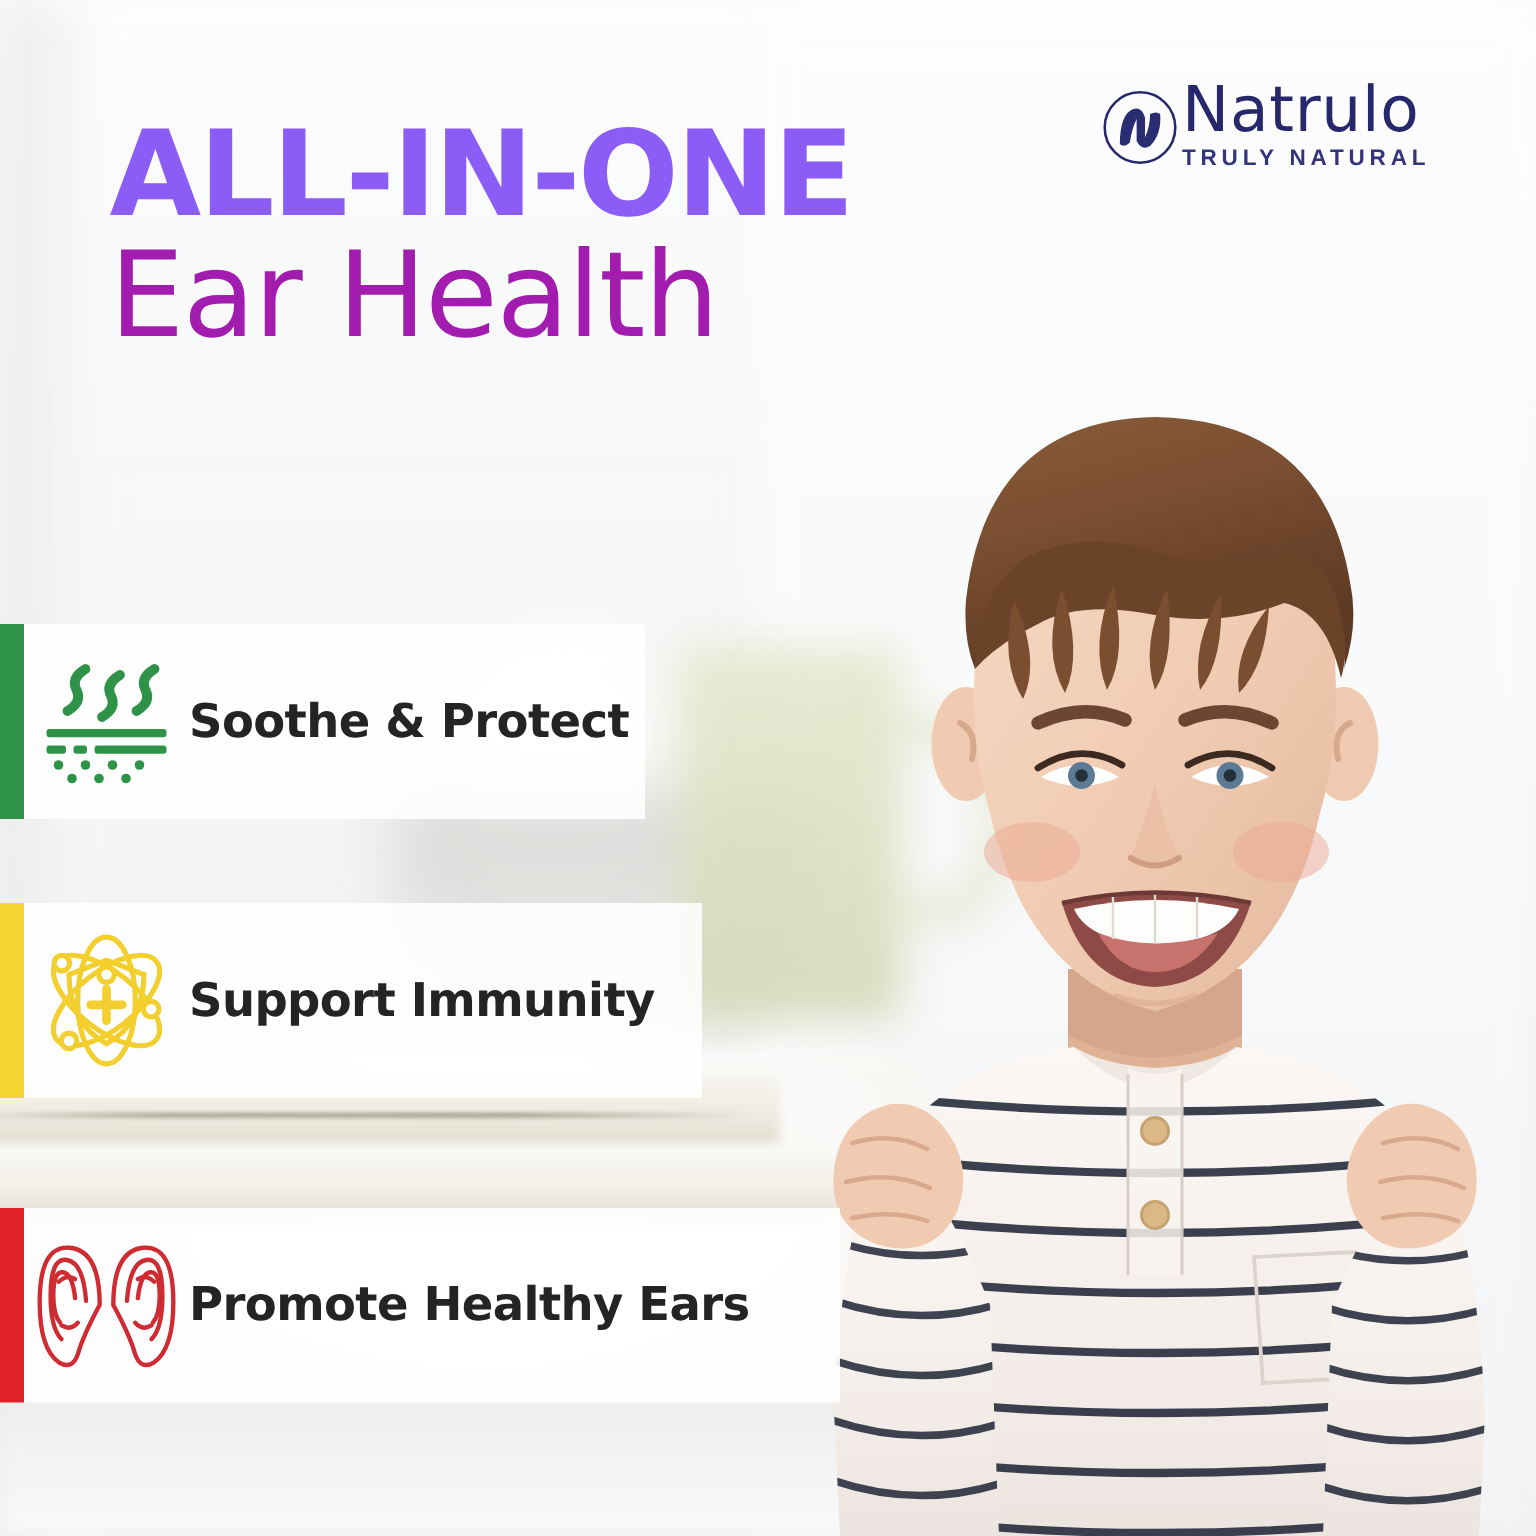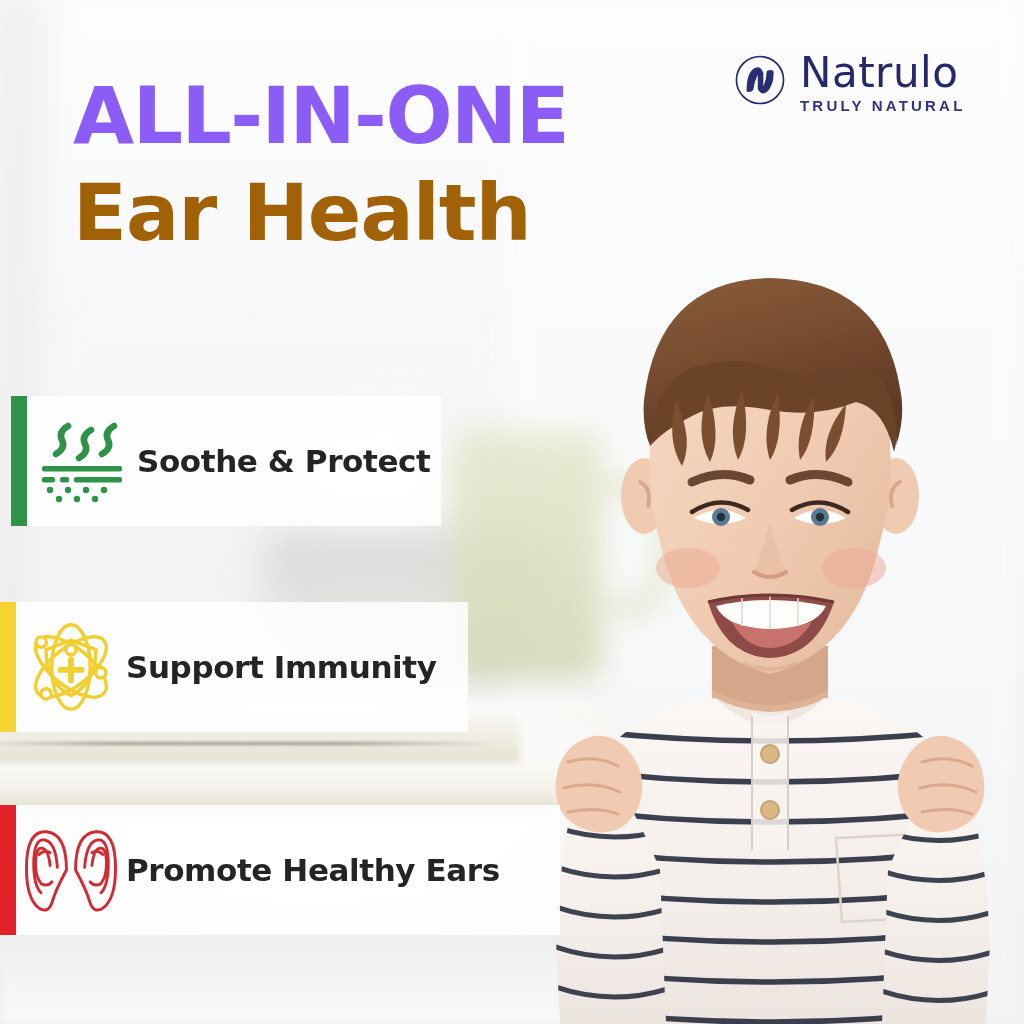--- a/index.html
+++ b/index.html
@@ -113,22 +113,21 @@
     right: 0; top: 0; width: 520px; height: 1024px;
     background: linear-gradient(180deg, #fdfdfd 0%, #f8f9fa 55%, #f3f4f5 100%);
     filter: blur(12px);
   }
 
   
   .logo {
     position: absolute;
     left: 732px; top: 52px;
     display: flex;
-    align-items: flex-start;
-    gap: 12px;
+    align-items: flex-end;
   }
   .logo-mark { width: 56px; height: 56px; display:block; }
   .logo-words { display: flex; flex-direction: column; line-height: 1; }
   .logo-name {
     font-size: 42px;
     font-weight: 400;
     letter-spacing: .5px;
     color: #27286b;
     font-family: "DejaVu Sans", sans-serif;
   }
@@ -152,25 +151,25 @@
   .headline-line1 {
     display: block;
     font-size: 79px;
     font-weight: 700;
     letter-spacing: -1.5px;
     color: #8b5cf6;
     font-family: "DejaVu Sans", sans-serif;
   }
   .headline-line2 {
     display: block;
-    margin-top: 20px;
+    margin-top: 4px;
     font-size: 79px;
-    font-weight: 700;
+    font-weight: 400;
     letter-spacing: -1px;
-    color: #a16207;
+    color: #a21caf;
     font-family: "DejaVu Sans", sans-serif;
   }
 
   
   .benefit {
     position: absolute;
     left: 0;
     display: flex;
     align-items: center;
     background: rgba(255,255,255,.86);
@@ -190,21 +189,21 @@
   }
   .benefit-label {
     font-size: 31px;
     font-weight: 700;
     color: #242424;
     letter-spacing: -.4px;
     font-family: "DejaVu Sans", sans-serif;
     white-space: nowrap;
   }
 
-  #benefit-0 { top: 396px; height: 130px; width: 430px; margin-left: 11px; }
+  #benefit-0 { top: 416px; height: 130px; width: 430px; }
   #benefit-1 { top: 602px; height: 130px; width: 468px; }
   #benefit-2 { top: 805px; height: 130px; width: 560px; }
 
   
   .boy {
     position: absolute;
     left: 516px; top: 250px;
     width: 508px; height: 774px;
   }
   .boy svg { display: block; width: 100%; height: 100%; }

